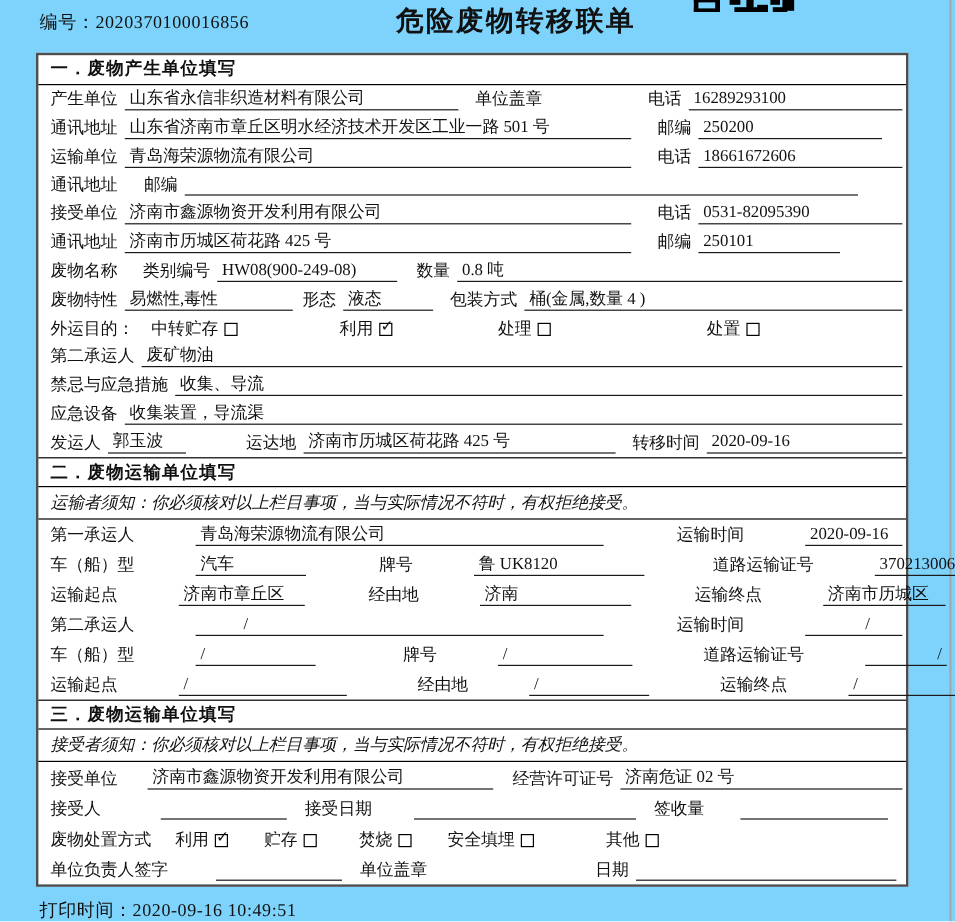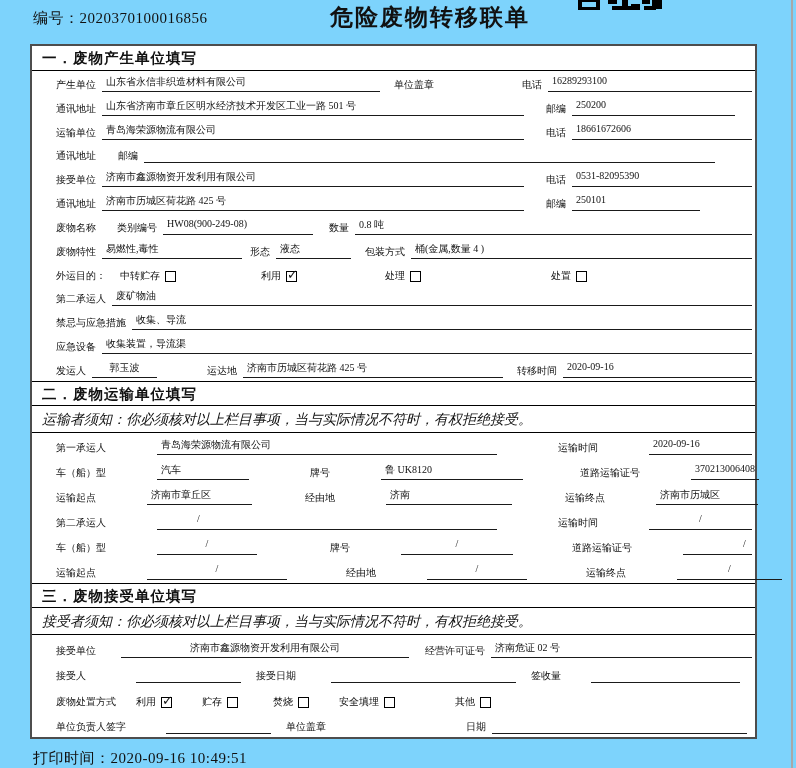--- a/index.html
+++ b/index.html
@@ -12,30 +12,30 @@
   .hdr-title  { position:absolute; left:330px; top:2px; font-size:23px; font-weight:bold; letter-spacing:2px; }
   .qr { position:absolute; left:578px; top:0; }
 
   .form { position:absolute; left:30px; top:44px; width:727px; border:2px solid #4d4d4d; background:#fff; }
 
   .s-head { font-weight:bold; font-size:14.5px; height:25px; line-height:25px; padding-left:10px;
             border-bottom:1px solid #000; letter-spacing:1px; }
   .s-head.mid { border-top:1px solid #000; }
   .note-row { font-size:14px; height:27px; line-height:27px; padding-left:10px; border-bottom:1px solid #000;font-style:italic; }
 
-  .row { display:flex; align-items:flex-end; padding:0 0 3px 10px; font-size:10px; white-space:nowrap;margin-left:14px; }
+  .row { display:flex; align-items:flex-end; padding:0 0 3px 10px; font-size:14px; white-space:nowrap; }
   .s1 .row { height:23.85px; }
   .s2 .row { height:25px;gap:45px; }
   .s3 .row { height:25.6px; }
 
   .lbl { flex:0 0 auto; }
   .u { border-bottom:1px solid #1a1a1a; padding:0 4px; margin-left:6px; flex:0 0 auto;
        overflow:visible; min-height:17px; }
   .u.fx { flex:1 1 auto; margin-right:3px; }
-  .u.ctr { text-align:center; }
+  .u.ctr { }
 
   .cb { display:inline-block; width:11px; height:11px; border:1px solid #000; margin-left:5px;
         position:relative; top:1px; flex:0 0 auto; }
   .cb[data-checked="true"]::before { content:"✓"; position:absolute; left:0px; top:-5px;
         font-size:13px; font-weight:bold; font-family:"DejaVu Sans",sans-serif; }
   .cbl { flex:0 0 auto; display:flex; align-items:center; }
 
   .print-time { position:absolute; left:33px; top:749px; font-size:15px; letter-spacing:.5px; }
 </style>
 </head>
@@ -223,21 +223,21 @@
         <span class="lbl" style="margin-left:14px">经由地</span>
         <span class="u ctr" style="width:100px">/</span>
         <span class="lbl" style="margin-left:14px">运输终点</span>
         <span class="u ctr" style="width:105px">/</span>
         <span class="lbl" style="margin-left:16px">运输人签字</span>
         <span class="u fx ctr">/</span>
       </div>
     </div>
 
     <div class="s3">
-      <div class="s-head mid">三．废物接受单位填写</div>
+      <div class="s-head mid">三．废物运输单位填写</div>
       <div class="note-row">接受者须知：你必须核对以上栏目事项，当与实际情况不符时，有权拒绝接受。</div>
 
       <div class="row">
         <span class="lbl">接受单位</span>
         <span class="u ctr" style="width:288px;margin-left:25px">济南市鑫源物资开发利用有限公司</span>
         <span class="lbl" style="margin-left:16px">经营许可证号</span>
         <span class="u fx">济南危证 02 号</span>
       </div>
 
       <div class="row">

